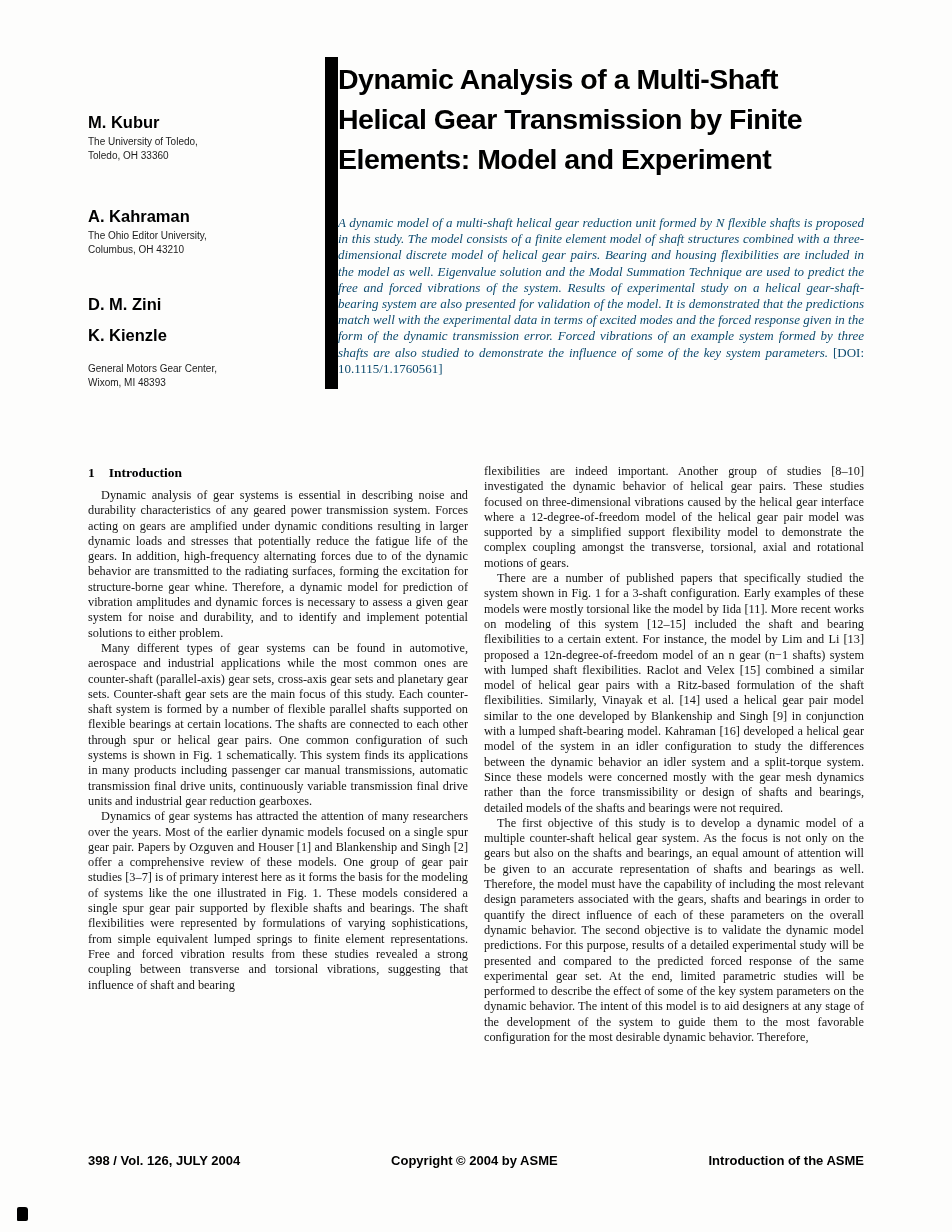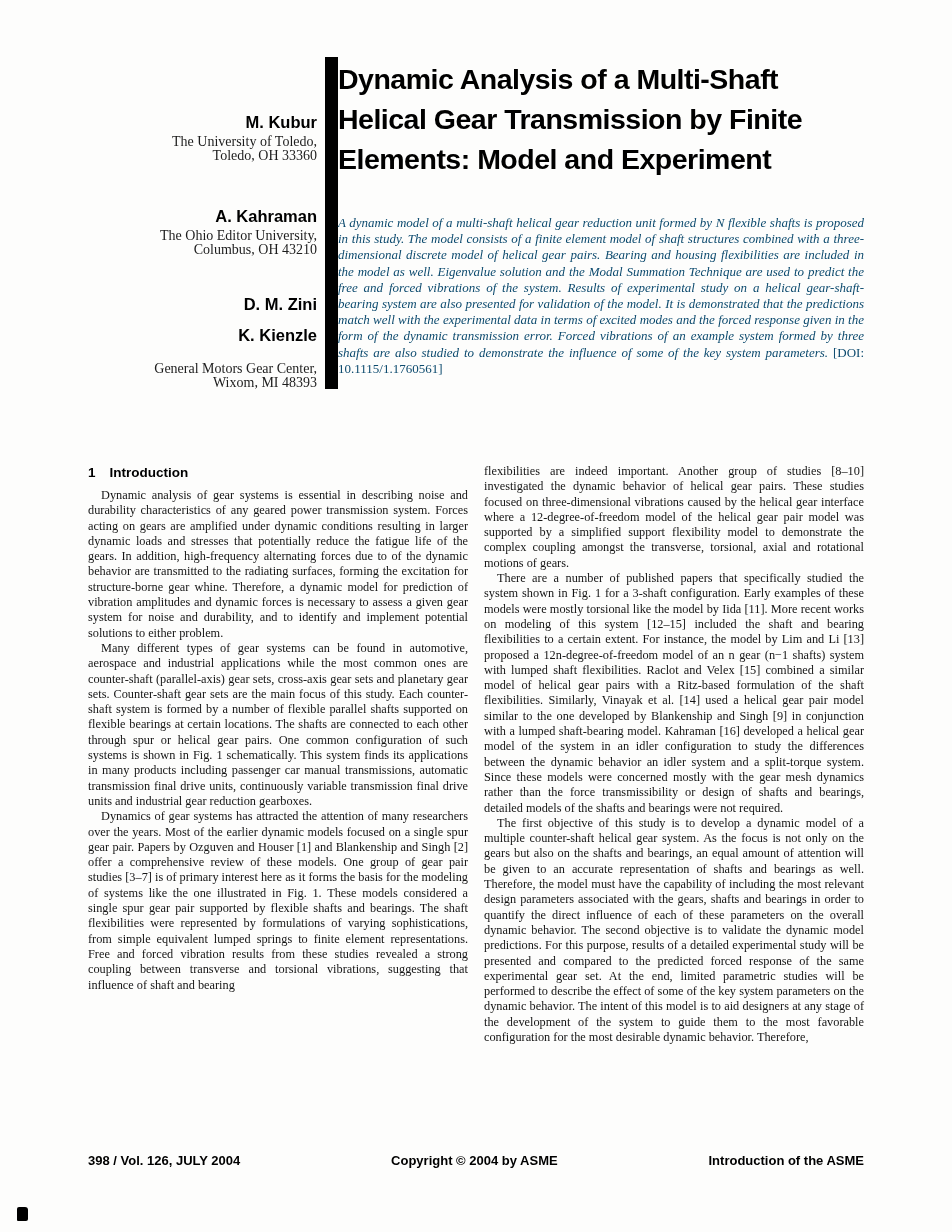--- a/index.html
+++ b/index.html
@@ -17,33 +17,32 @@
   
   .header {
     position: absolute;
     top: 57px; left: 88px; right: 88px;
     display: flex;
     align-items: stretch;
   }
   .authors {
     width: 237px;
     padding-right: 8px;
-    text-align: right;
     flex-shrink: 0;
   }
   .author-name {
     font-family: "Liberation Sans", sans-serif;
     font-weight: bold;
     font-size: 16.5px;
     line-height: 20px;
     color: #000;
   }
   .author-aff {
-    font-family: Liberation Serif, serif;
-    font-size: 14px;
+    font-family: Liberation Sans, sans-serif;
+    font-size: 10px;
     line-height: 13.5px;
     color: #1c1c1c;
   }
   .mt-name1 { margin-top: 55px; }
   .mt-aff   { margin-top: 3px; }
   .mt-name2 { margin-top: 44px; }
   .mt-name3 { margin-top: 38px; }
   .mt-name4 { margin-top: 11px; }
   .mt-gm    { margin-top: 17px; }
 
@@ -77,21 +76,21 @@
   
   .body-cols {
     position: absolute;
     top: 464px; left: 88px;
     width: 776px;
     display: flex;
     gap: 16px;
   }
   .col { width: 380px; }
   .section-heading {
-    font-family: Liberation Sans, sans-serif;
+    font-family: Liberation Serif, serif;
     font-weight: bold;
     font-size: 13.5px;
     line-height: 17px;
     color: #000;
     margin-bottom: 7px;
   }
   .sec-title { margin-left: 14px; }
   .para {
     font-size: 12.3px;
     line-height: 15.3px;

